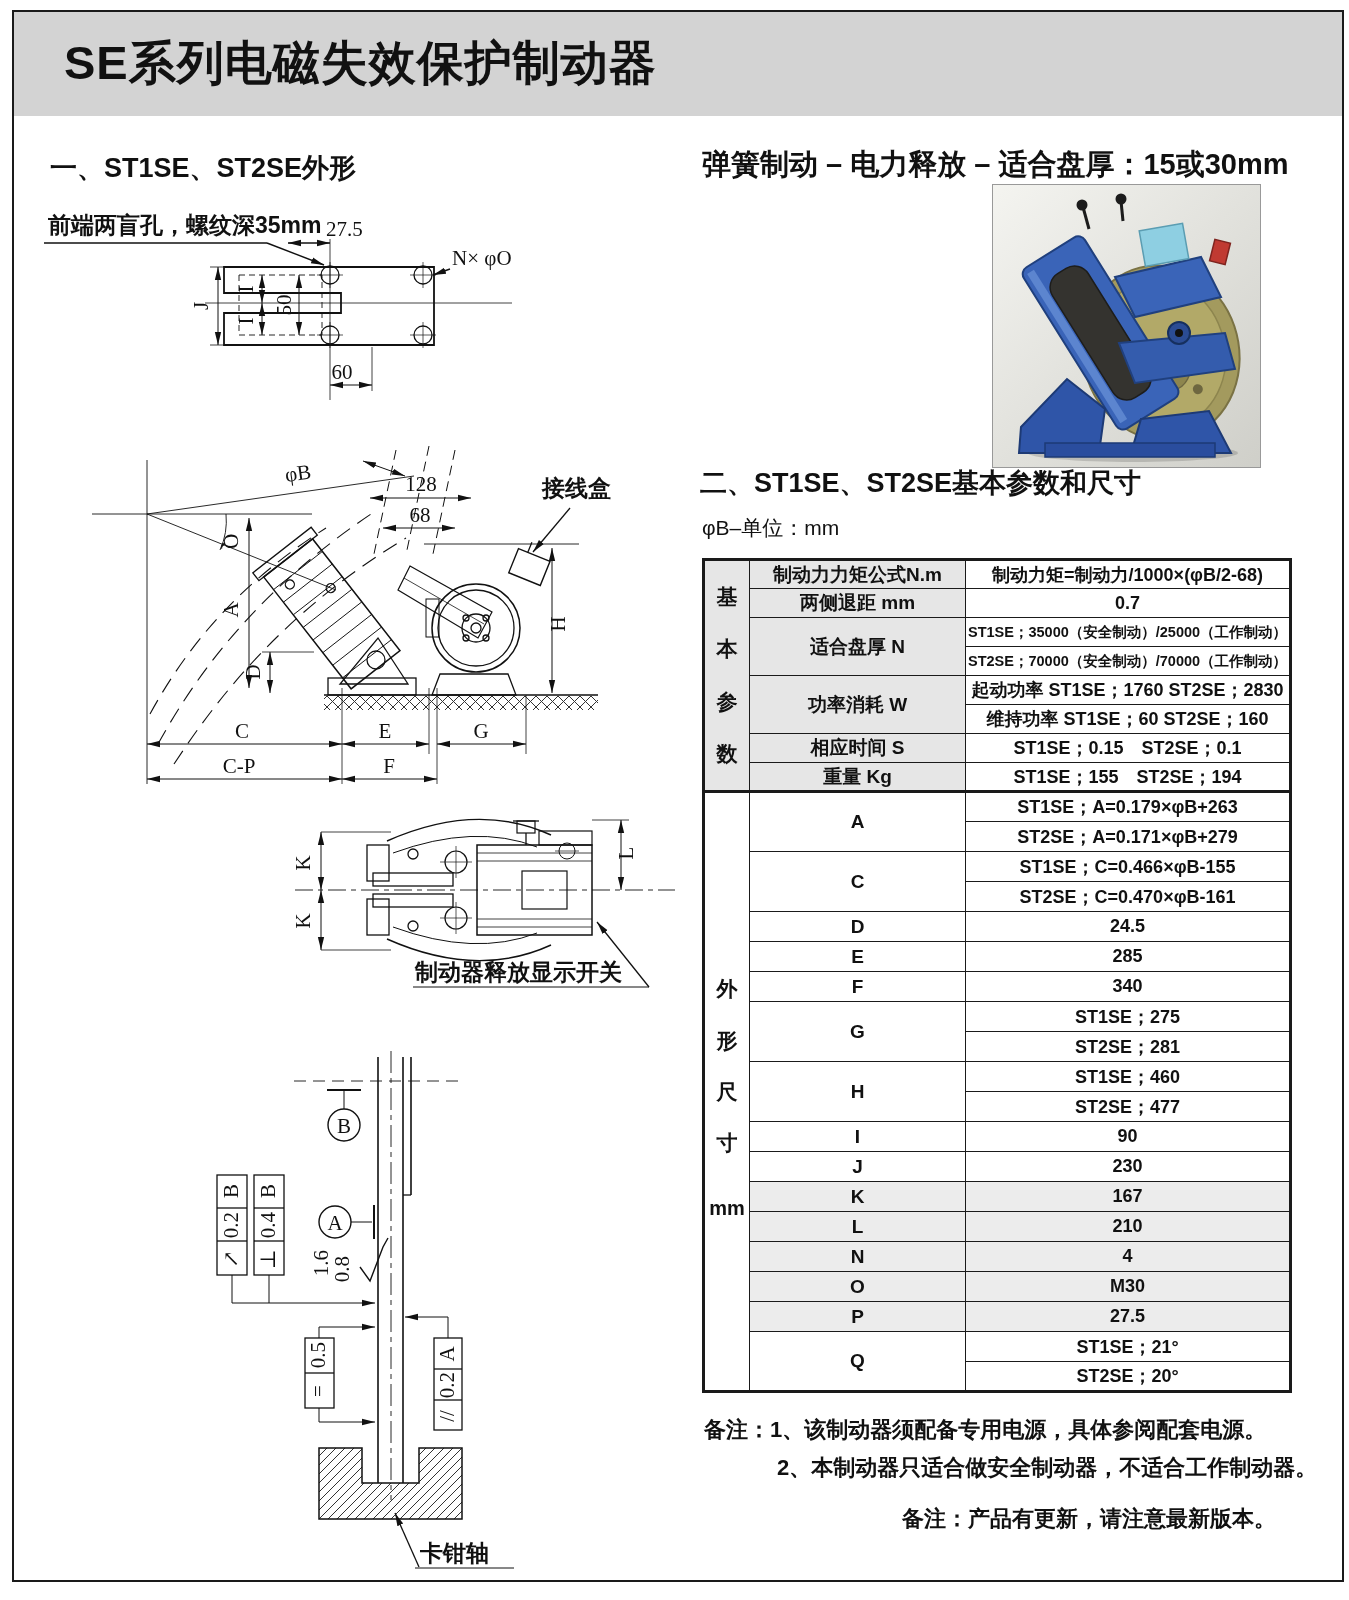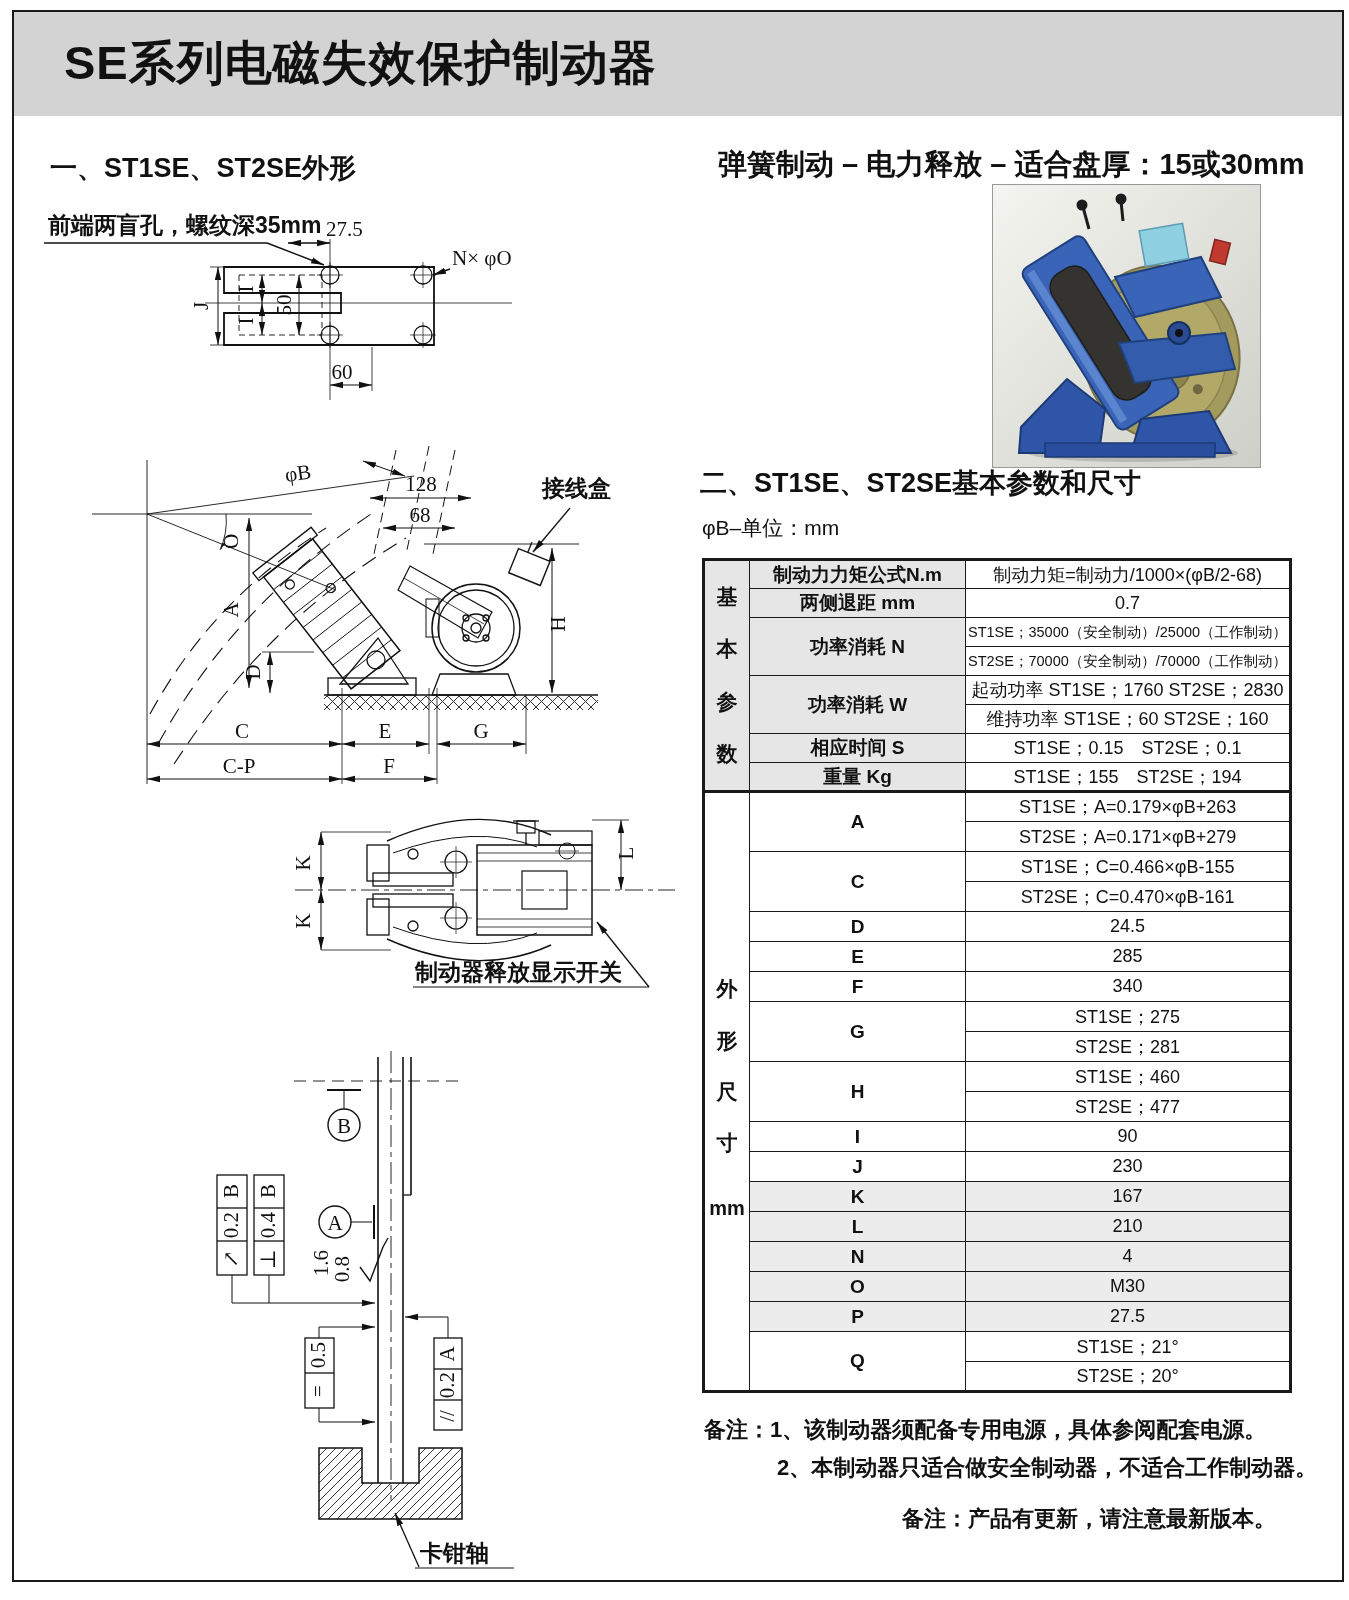--- a/index.html
+++ b/index.html
@@ -5,39 +5,39 @@
   html,body{margin:0;padding:0;}
   body{width:1349px;height:1600px;background:#fff;position:relative;
        font-family:"Liberation Sans","DejaVu Sans",sans-serif;color:#111;}
   .frame{position:absolute;left:12px;top:10px;width:1318px;height:1568px;
          border:2px solid #1a1a1a;background:#fff;padding-left:10px;}
   .titlebar{position:absolute;left:0;top:0;width:100%;height:104px;background:#d3d3d3;}
   .title{position:absolute;left:50px;top:20px;font-size:47px;font-weight:bold;letter-spacing:1px;}
   .h-sec{position:absolute;font-size:27px;font-weight:bold;white-space:nowrap;}
   #sec1{left:36px;top:138px;}
   #sec2{left:686px;top:453px;}
-  .headline{position:absolute;left:704px;top:133px;font-size:29px;font-weight:bold;white-space:nowrap;}
+  .headline{position:absolute;left:688px;top:133px;font-size:29px;font-weight:bold;white-space:nowrap;}
   .unit{position:absolute;left:688px;top:502px;font-size:21px;}
   .photo{position:absolute;left:978px;top:172px;width:267px;height:282px;
          border:1px solid #999;background:#eceded;}
   svg.d{position:absolute;overflow:visible;}
   #d1{left:28px;top:183px;}
   #d2{left:60px;top:420px;}
   #d3{left:163px;top:773px;}
   #d4{left:158px;top:1033px;}
   
   table.spec{position:absolute;left:688px;top:546px;border-collapse:collapse;
              table-layout:fixed;border:3px solid #1a1a1a;}
   table.spec td{border:1.4px solid #1a1a1a;text-align:center;vertical-align:middle;
                 padding:0 2px;overflow:hidden;}
   tr.b{height:29px;} tr.dm{height:30px;}
   tr.sep td{border-top:3px solid #1a1a1a;}
   .lbl{font-size:19px;font-weight:600;white-space:nowrap;}
   .g{background:#e6e6e6;}
-  .val{font-size:18px;font-weight:400;white-space:nowrap;}
+  .val{font-size:18px;font-weight:700;white-space:nowrap;}
   .xs{font-size:14.5px;}
   .shade{background:#ececec;}
   .vtext{width:24px;margin:0 auto;font-size:21px;line-height:2.5;word-break:break-all;
          text-align:center;font-weight:600;}
   .vcol{display:flex;flex-direction:column;align-items:center;justify-content:center;}
   .vtext2{width:24px;font-size:21px;line-height:2.45;word-break:break-all;
           text-align:center;font-weight:600;}
   .gunit{font-size:20px;font-weight:600;margin-top:28px;}
   .note1{position:absolute;left:690px;top:1403px;font-size:22px;font-weight:600;white-space:nowrap;}
   .note2{position:absolute;left:739px;top:1441px;font-size:22px;font-weight:600;white-space:nowrap;margin-left:24px;}
@@ -377,21 +377,21 @@
             <div class="vtext">基本参数</div>
           </td>
         <td class="lbl g">制动力力矩公式N.m</td>
         <td class="val">制动力矩=制动力/1000×(φB/2-68)</td>
       </tr>
       <tr class="b">
         <td class="lbl g">两侧退距 mm</td>
         <td class="val">0.7</td>
       </tr>
       <tr class="b">
-        <td class="lbl g" rowspan="2">功率消耗 N</td>
+        <td class="lbl g" rowspan="2">适合盘厚 N</td>
         <td class="val xs">ST1SE；35000（安全制动）/25000（工作制动）</td>
       </tr>
       <tr class="b">
         <td class="val xs">ST2SE；70000（安全制动）/70000（工作制动）</td>
       </tr>
       <tr class="b">
         <td class="lbl g" rowspan="2">功率消耗 W</td>
         <td class="val">起动功率 ST1SE；1760 ST2SE；2830</td>
       </tr>
       <tr class="b">

